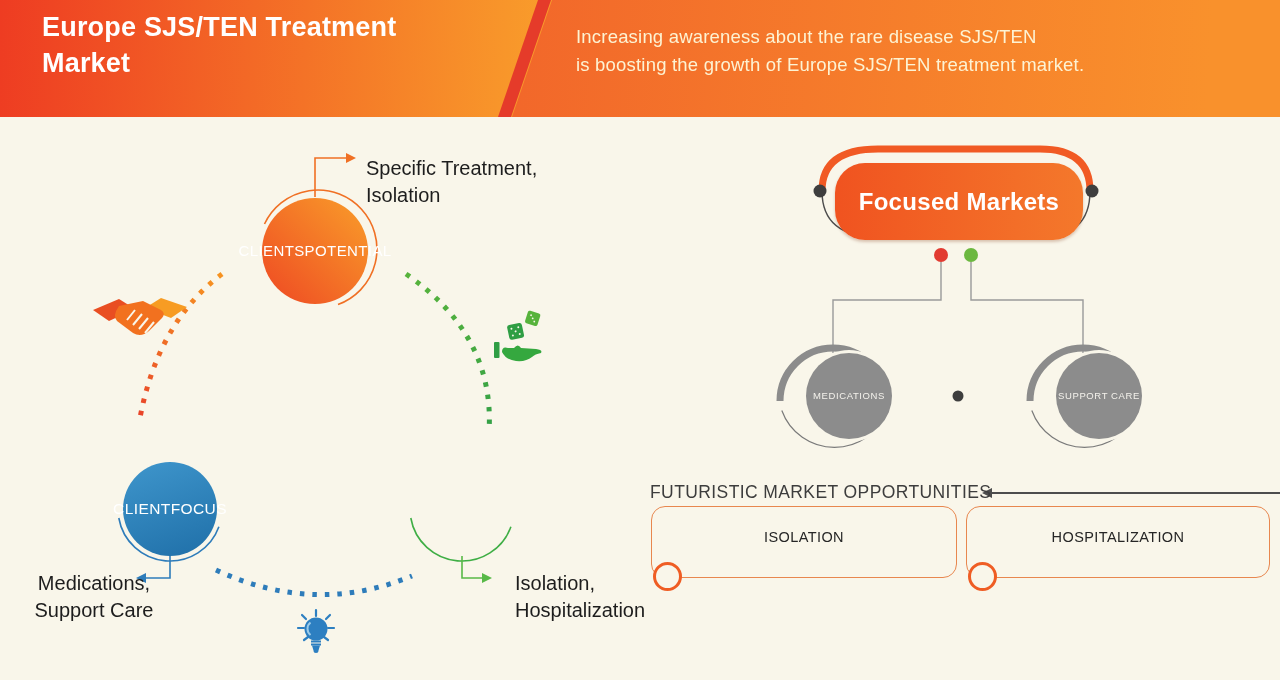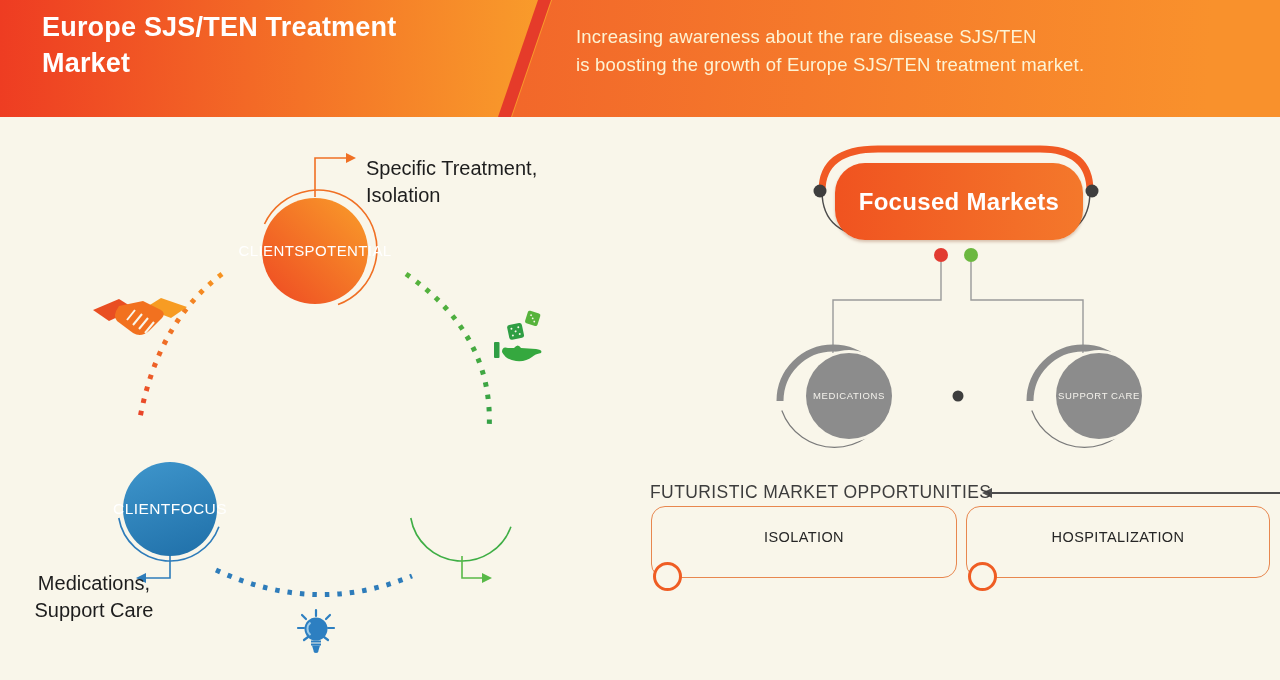--- a/index.html
+++ b/index.html
@@ -173,20 +173,24 @@
   </div>
 
   <div class="callout callout-cp">
     <div>Specific Treatment,</div>
     <div>Isolation</div>
   </div>
   <div class="callout callout-cf">
     <div>Medications,</div>
     <div>Support Care</div>
   </div>
+  <div class="callout callout-hb">
+    <div>Isolation,</div>
+    <div>Hospitalization</div>
+  </div>
 
   <div class="pill">Focused Markets</div>
 
   <div class="node node-gray node-med">
     <div>MEDICATIONS</div>
   </div>
   <div class="node node-gray node-sup">
     <div>SUPPORT CARE</div>
   </div>
 

